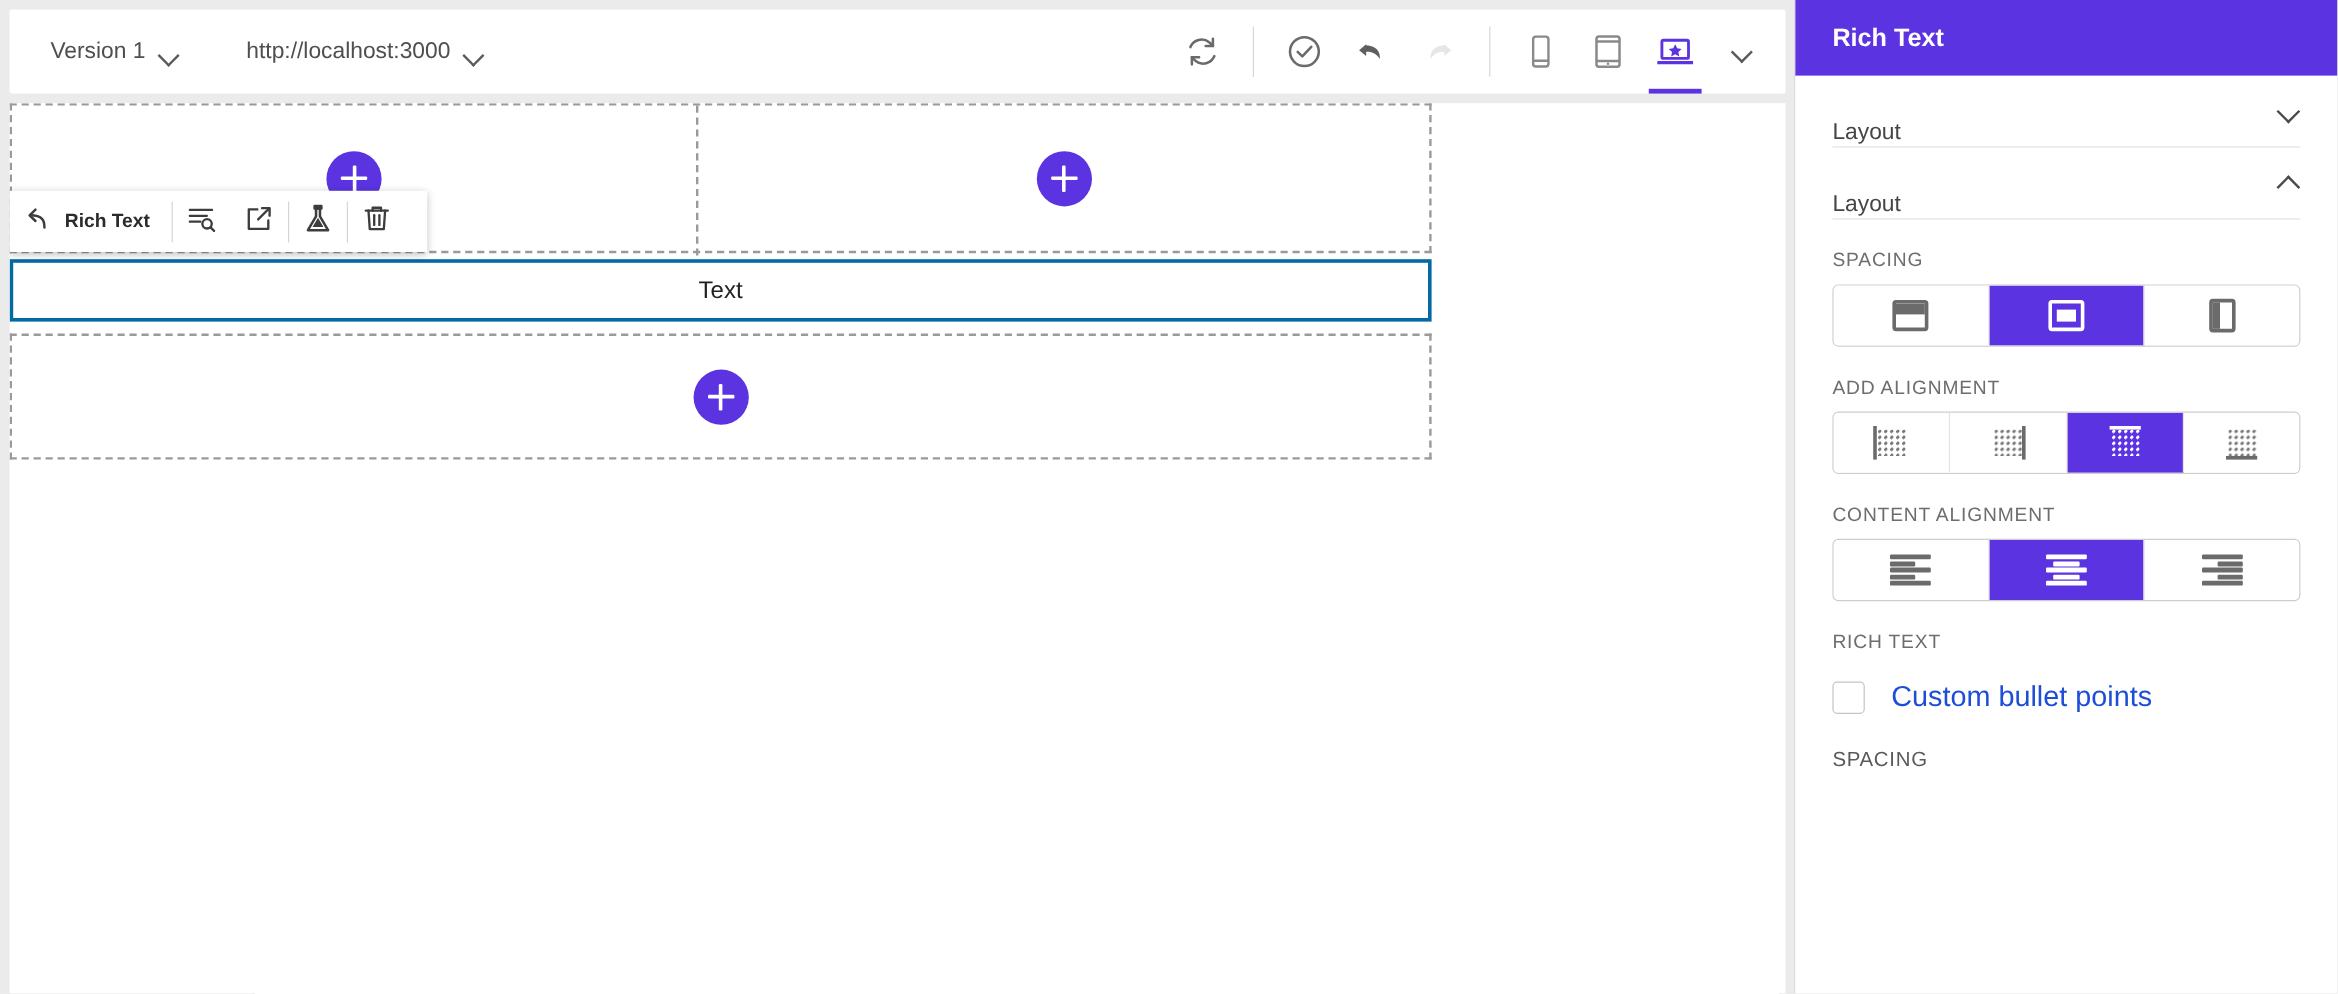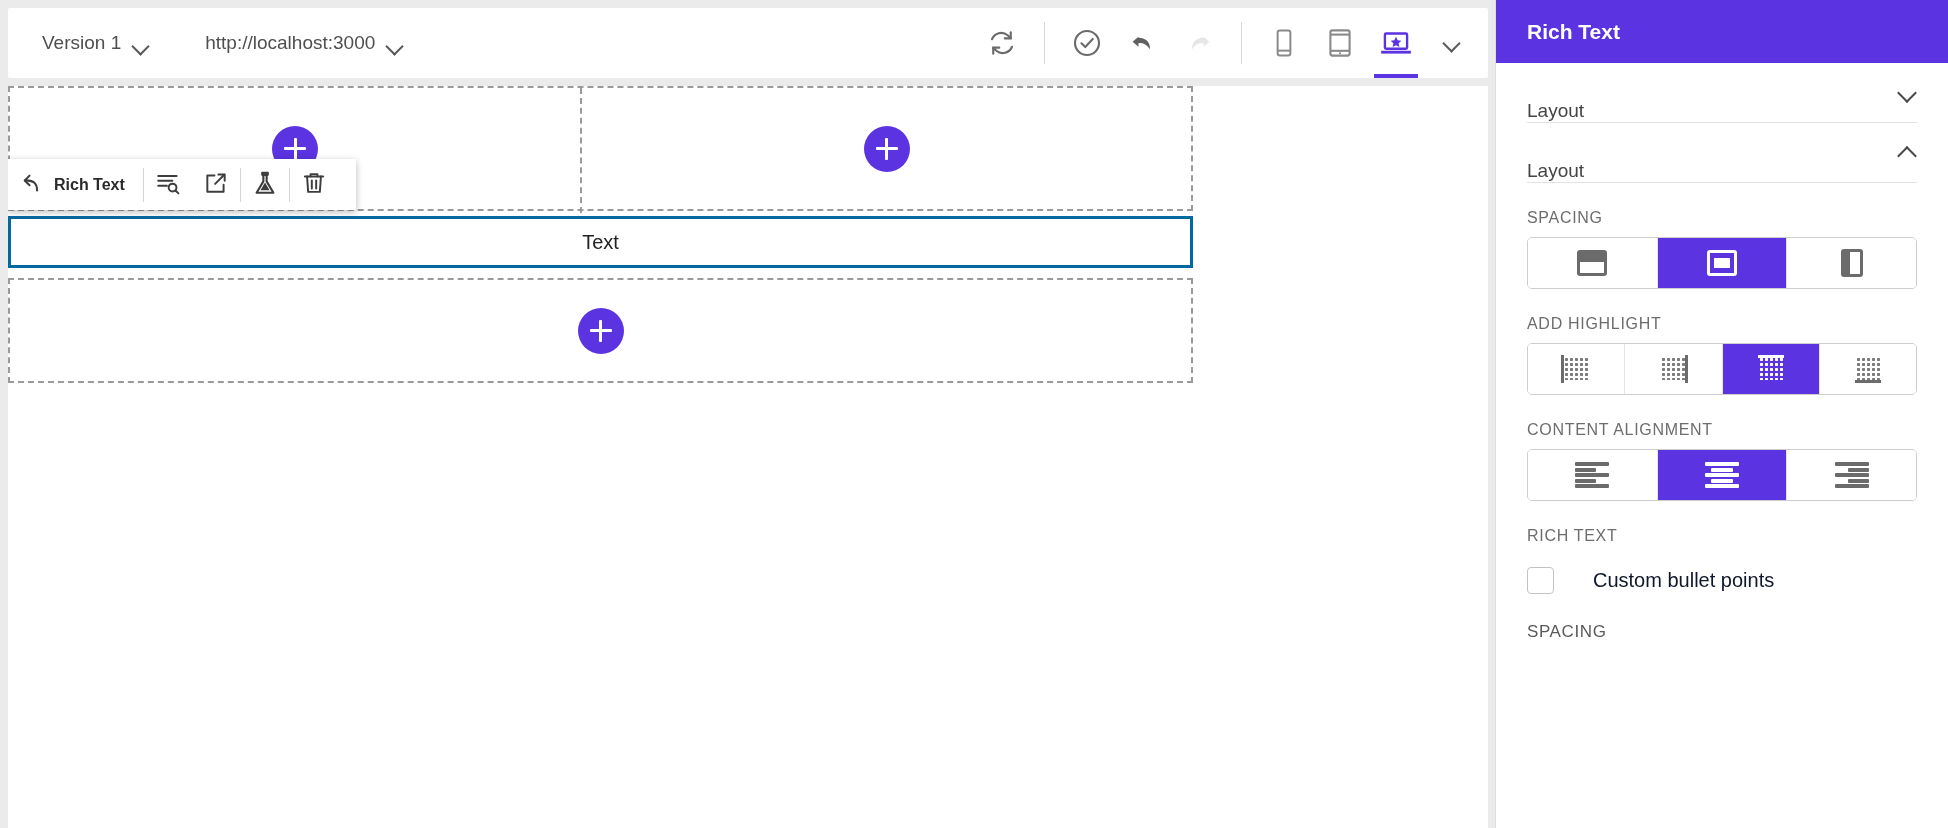--- a/index.html
+++ b/index.html
@@ -418,23 +418,22 @@
     cursor: pointer;
   }
   .checkbox {
     width: 27px; height: 27px;
     border: 1.6px solid #c3c3c3;
     border-radius: 4px;
     background: #fff;
     flex: 0 0 27px;
   }
   .check-row .c-label {
-    font-size: 20px;
-    color: #0f172a;
-    margin-left: 17px;
+    font-size: 24px;
+    color: #1d4ed8;
   }
 
   .common-label {
     font-size: 17px;
     color: #5a5a5a;
     letter-spacing: 0.6px;
     margin-top: 28px;
   }
 </style>
 </head>
@@ -664,21 +663,21 @@
               <i class="bar"></i>
             </span>
         </div>
         <div class="seg-item">
           <span class="sp-icon sp-left">
               <i class="bar"></i>
             </span>
         </div>
       </div>
 
-      <div class="group-label">ADD HIGHLIGHT</div>
+      <div class="group-label">ADD ALIGNMENT</div>
       <div class="seg">
         <div class="seg-item">
           <span class="hl-icon hl-left">
               <i class="hl-grid"></i>
               <i class="hl-edge"></i>
             </span>
         </div>
         <div class="seg-item">
           <span class="hl-icon hl-right">
               <i class="hl-grid"></i>

